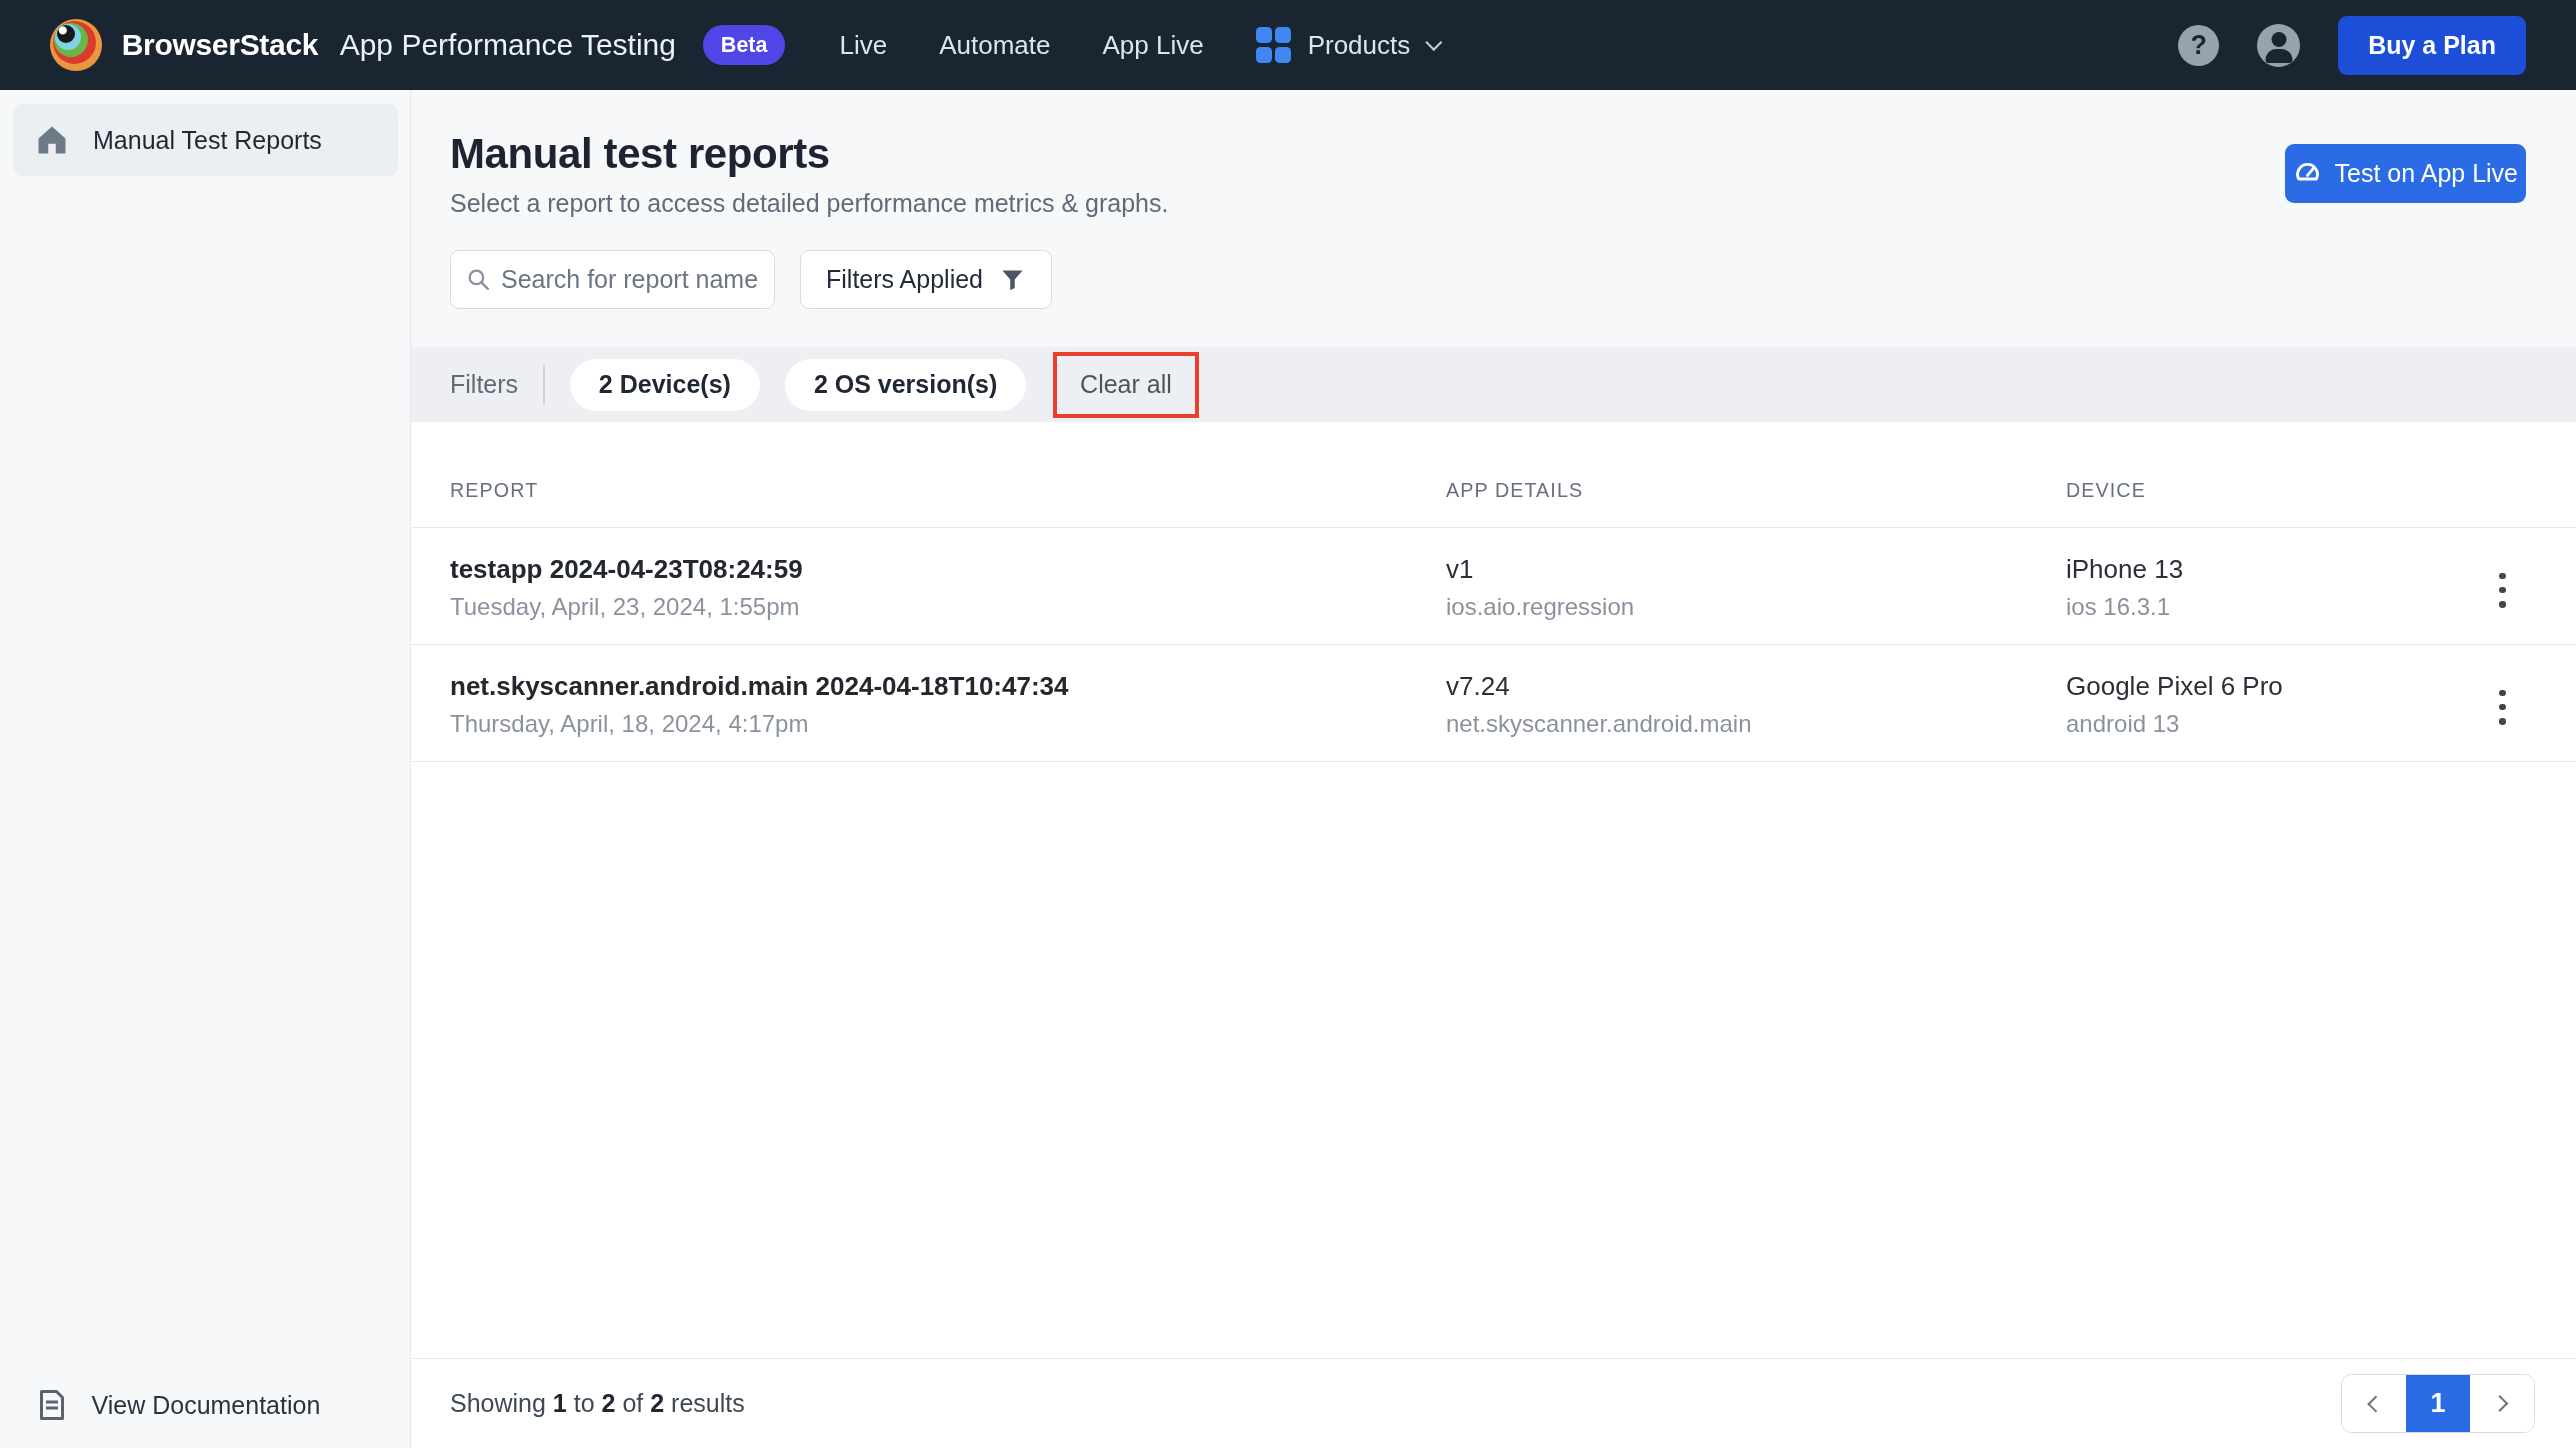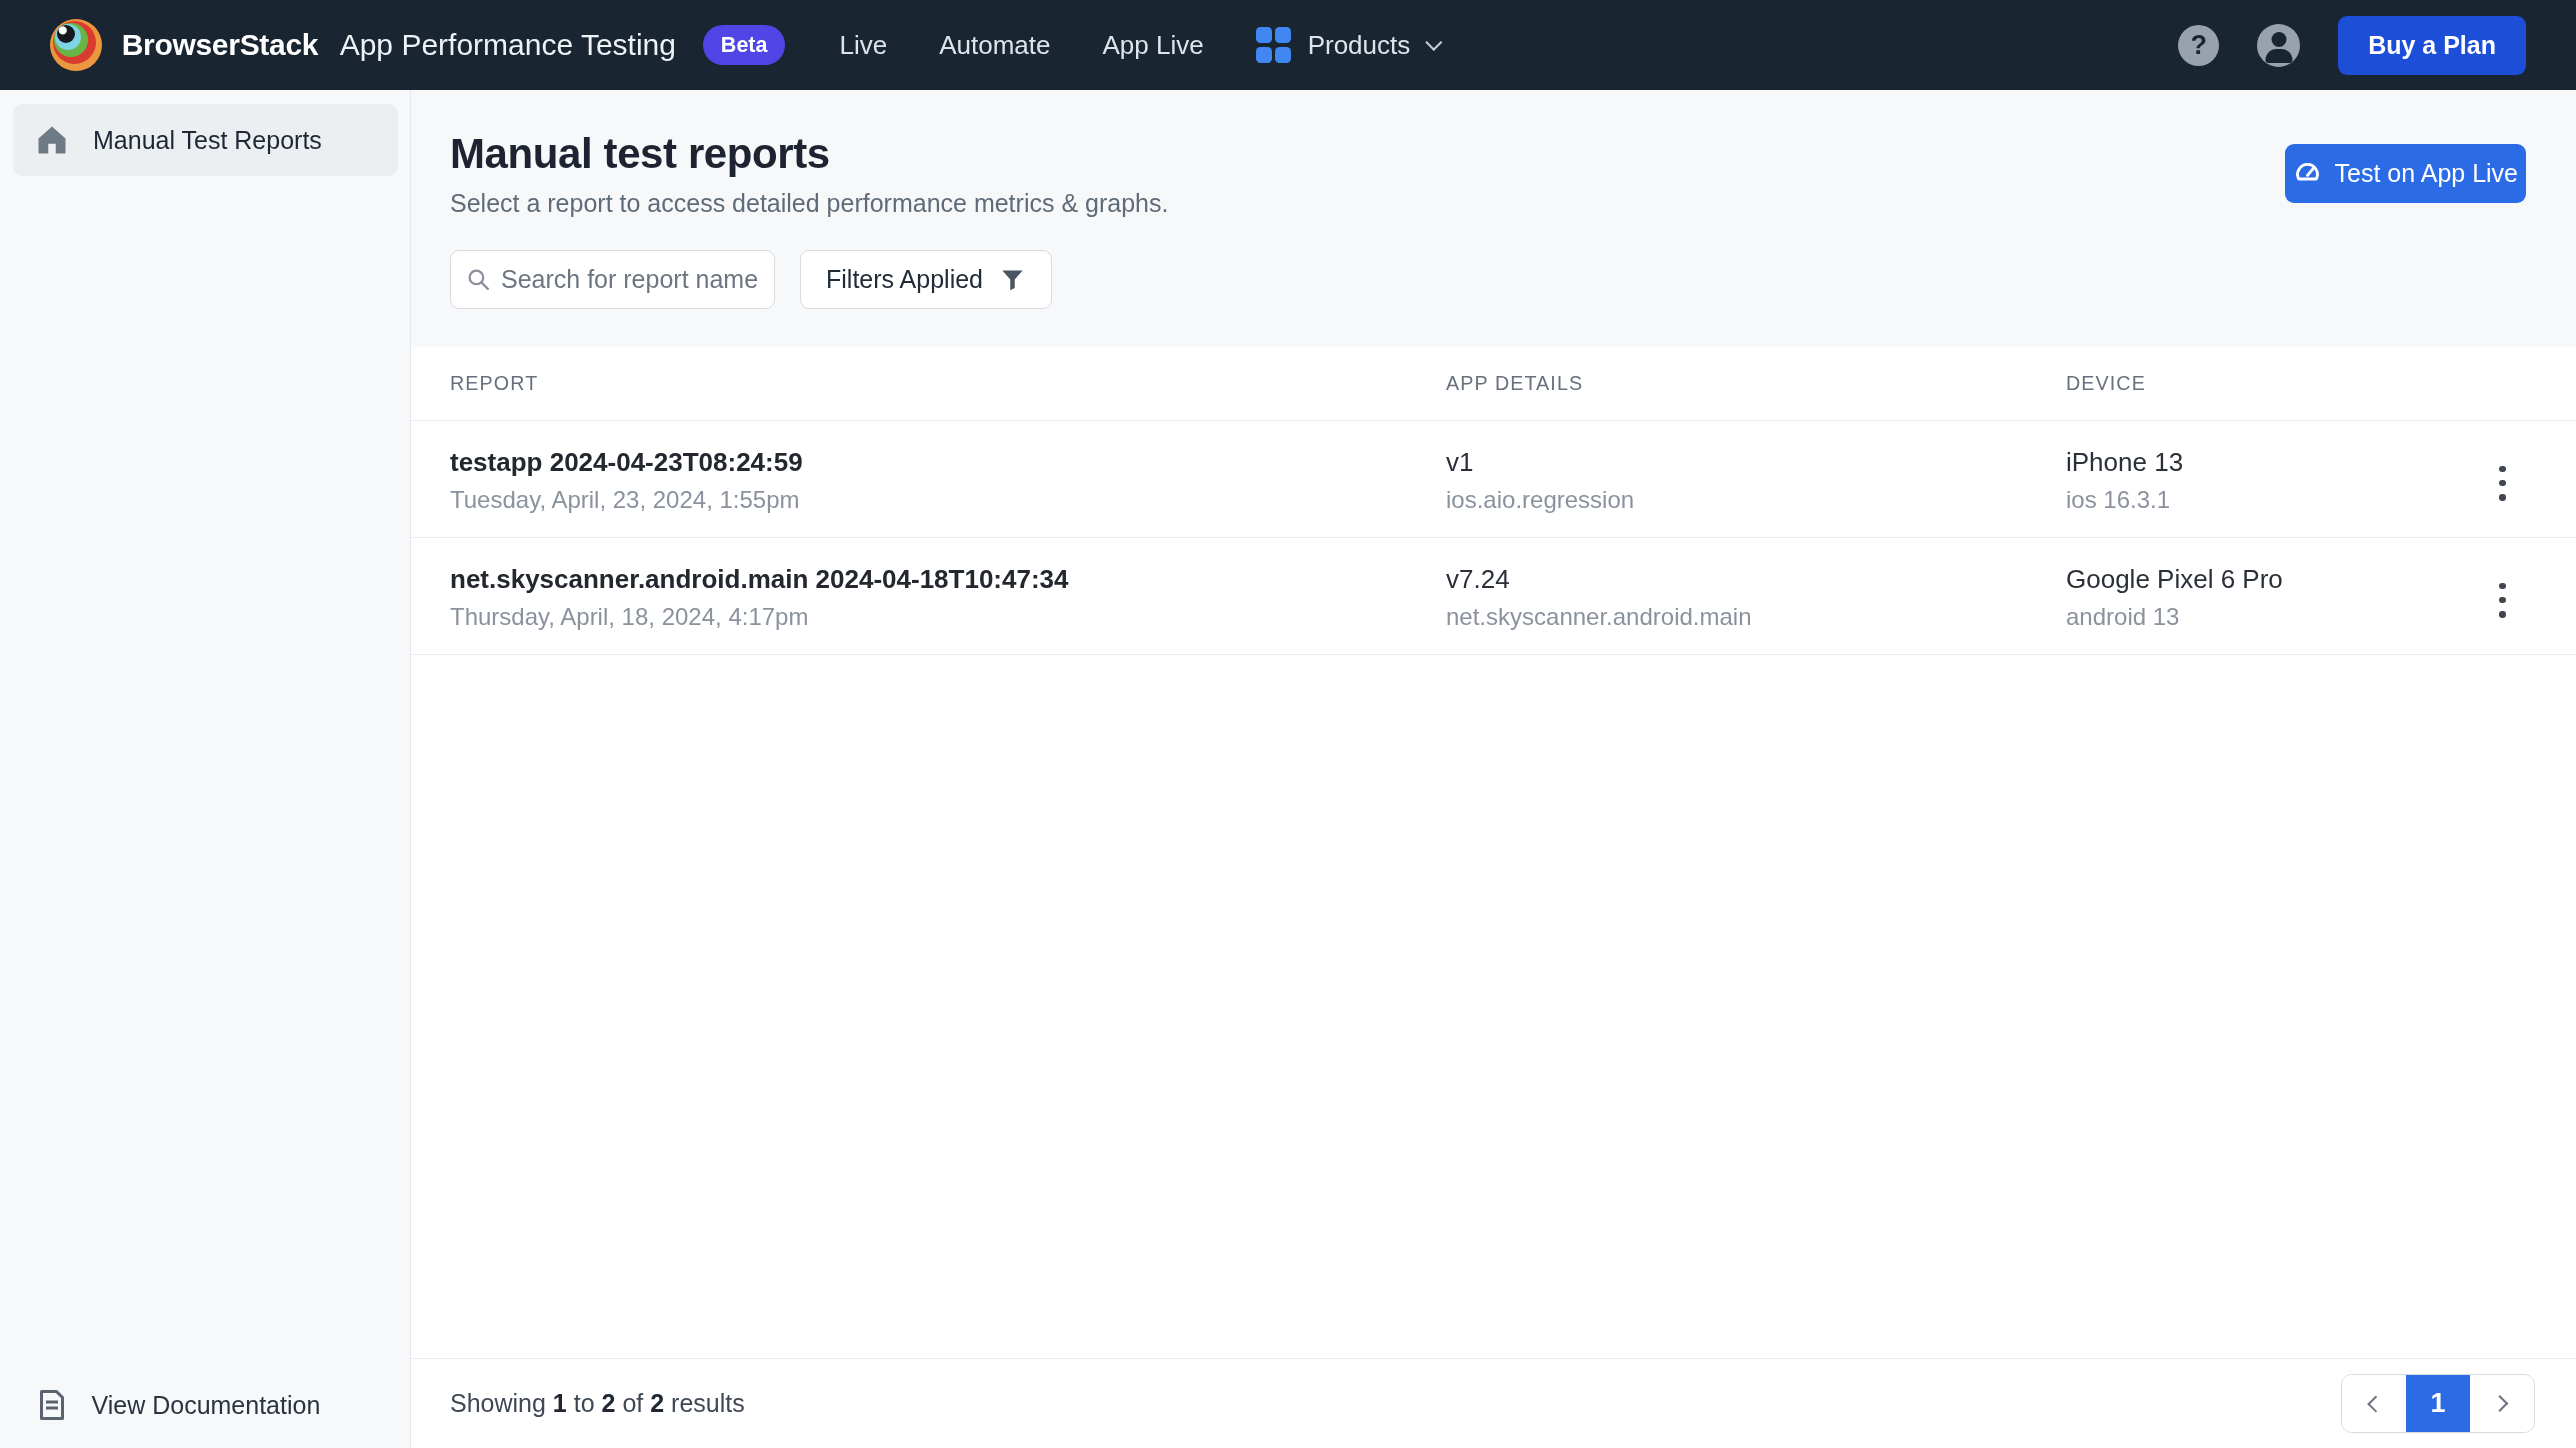--- a/index.html
+++ b/index.html
@@ -58,21 +58,21 @@
 
   
   .filter-strip { height:75px; background:#edeff2; display:flex; align-items:center; gap:25px; padding-left:39px; flex-shrink:0; }
   .filter-strip .strip-label { font-size:25px; color:#5f6b78; }
   .strip-divider { width:1.8px; height:39px; background:#ccd2d8; }
   .filter-chip { height:52px; background:#fff; border-radius:894px; display:flex; align-items:center; padding:0 29px; font-size:25px; font-weight:600; color:#1f2733; cursor:pointer; }
   .clear-all-wrap { display:inline-flex; align-items:center; height:66px; padding:0 23px; margin-left:1.8px; }
   .clear-all-btn { background:none; border:none; font-size:25px; color:#4a5560; cursor:pointer; font-family:inherit; }
 
   
-  .table-area { flex:1; background:#fff; display:flex; flex-direction:column; min-height:0; }
+  .table-area { flex:1; background:#fff; display:flex; flex-direction:column; min-height:0;margin-top:32px; }
   .tgrid { display:grid; grid-template-columns:996px 620px 399px 1fr; padding-left:39px; padding-right:36px; }
   .thead-row { height:74px; align-items:center; border-bottom:1.8px solid #e8eaee; }
   .th { font-size:19.7px; letter-spacing:1.1px; color:#67707c; font-weight:500; }
   .trow { min-height:117px; border-bottom:1.8px solid #e8eaee; padding-top:25px; padding-bottom:21.5px; }
   .cell-title { font-size:26px; font-weight:700; color:#23272e; line-height:32px; }
   .cell-main { font-size:26px; font-weight:400; color:#2a2f38; line-height:32px; }
   .cell-sub { font-size:24px; color:#8a929d; margin-top:7.2px; line-height:29.5px; }
   .kebab-cell { display:flex; align-items:flex-start; justify-content:center; padding-top:10.7px; }
   .kebab-btn { background:none; border:none; display:flex; flex-direction:column; gap:8px; padding:9px; cursor:pointer; }
   .kebab-btn i { width:6.3px; height:6.3px; border-radius:50%; background:#3f464f; }
@@ -172,20 +172,29 @@
           </div>
           <button class="filters-applied-btn">
             <span>Filters Applied</span>
             <svg width="27" height="27" viewBox="0 0 24 24">
               <path d="M3 4 H21 L14 12 V19.5 L10 21.5 V12 Z" fill="#4b5563"></path>
             </svg>
           </button>
         </div>
       </section>
 
+      <div class="filter-strip">
+        <span class="strip-label">Filters</span>
+        <span class="strip-divider"></span>
+        <span class="filter-chip">2 Device(s)</span>
+        <span class="filter-chip">2 OS version(s)</span>
+        <span class="clear-all-wrap" style="border:4.5px solid #e8402c">
+          <button class="clear-all-btn">Clear all</button>
+        </span>
+      </div>
 
       <div class="table-area">
         <div class="tgrid thead-row">
           <span class="th">REPORT</span>
           <span class="th">APP DETAILS</span>
           <span class="th">DEVICE</span>
           <span></span>
         </div>
 
         <div class="tgrid trow">

